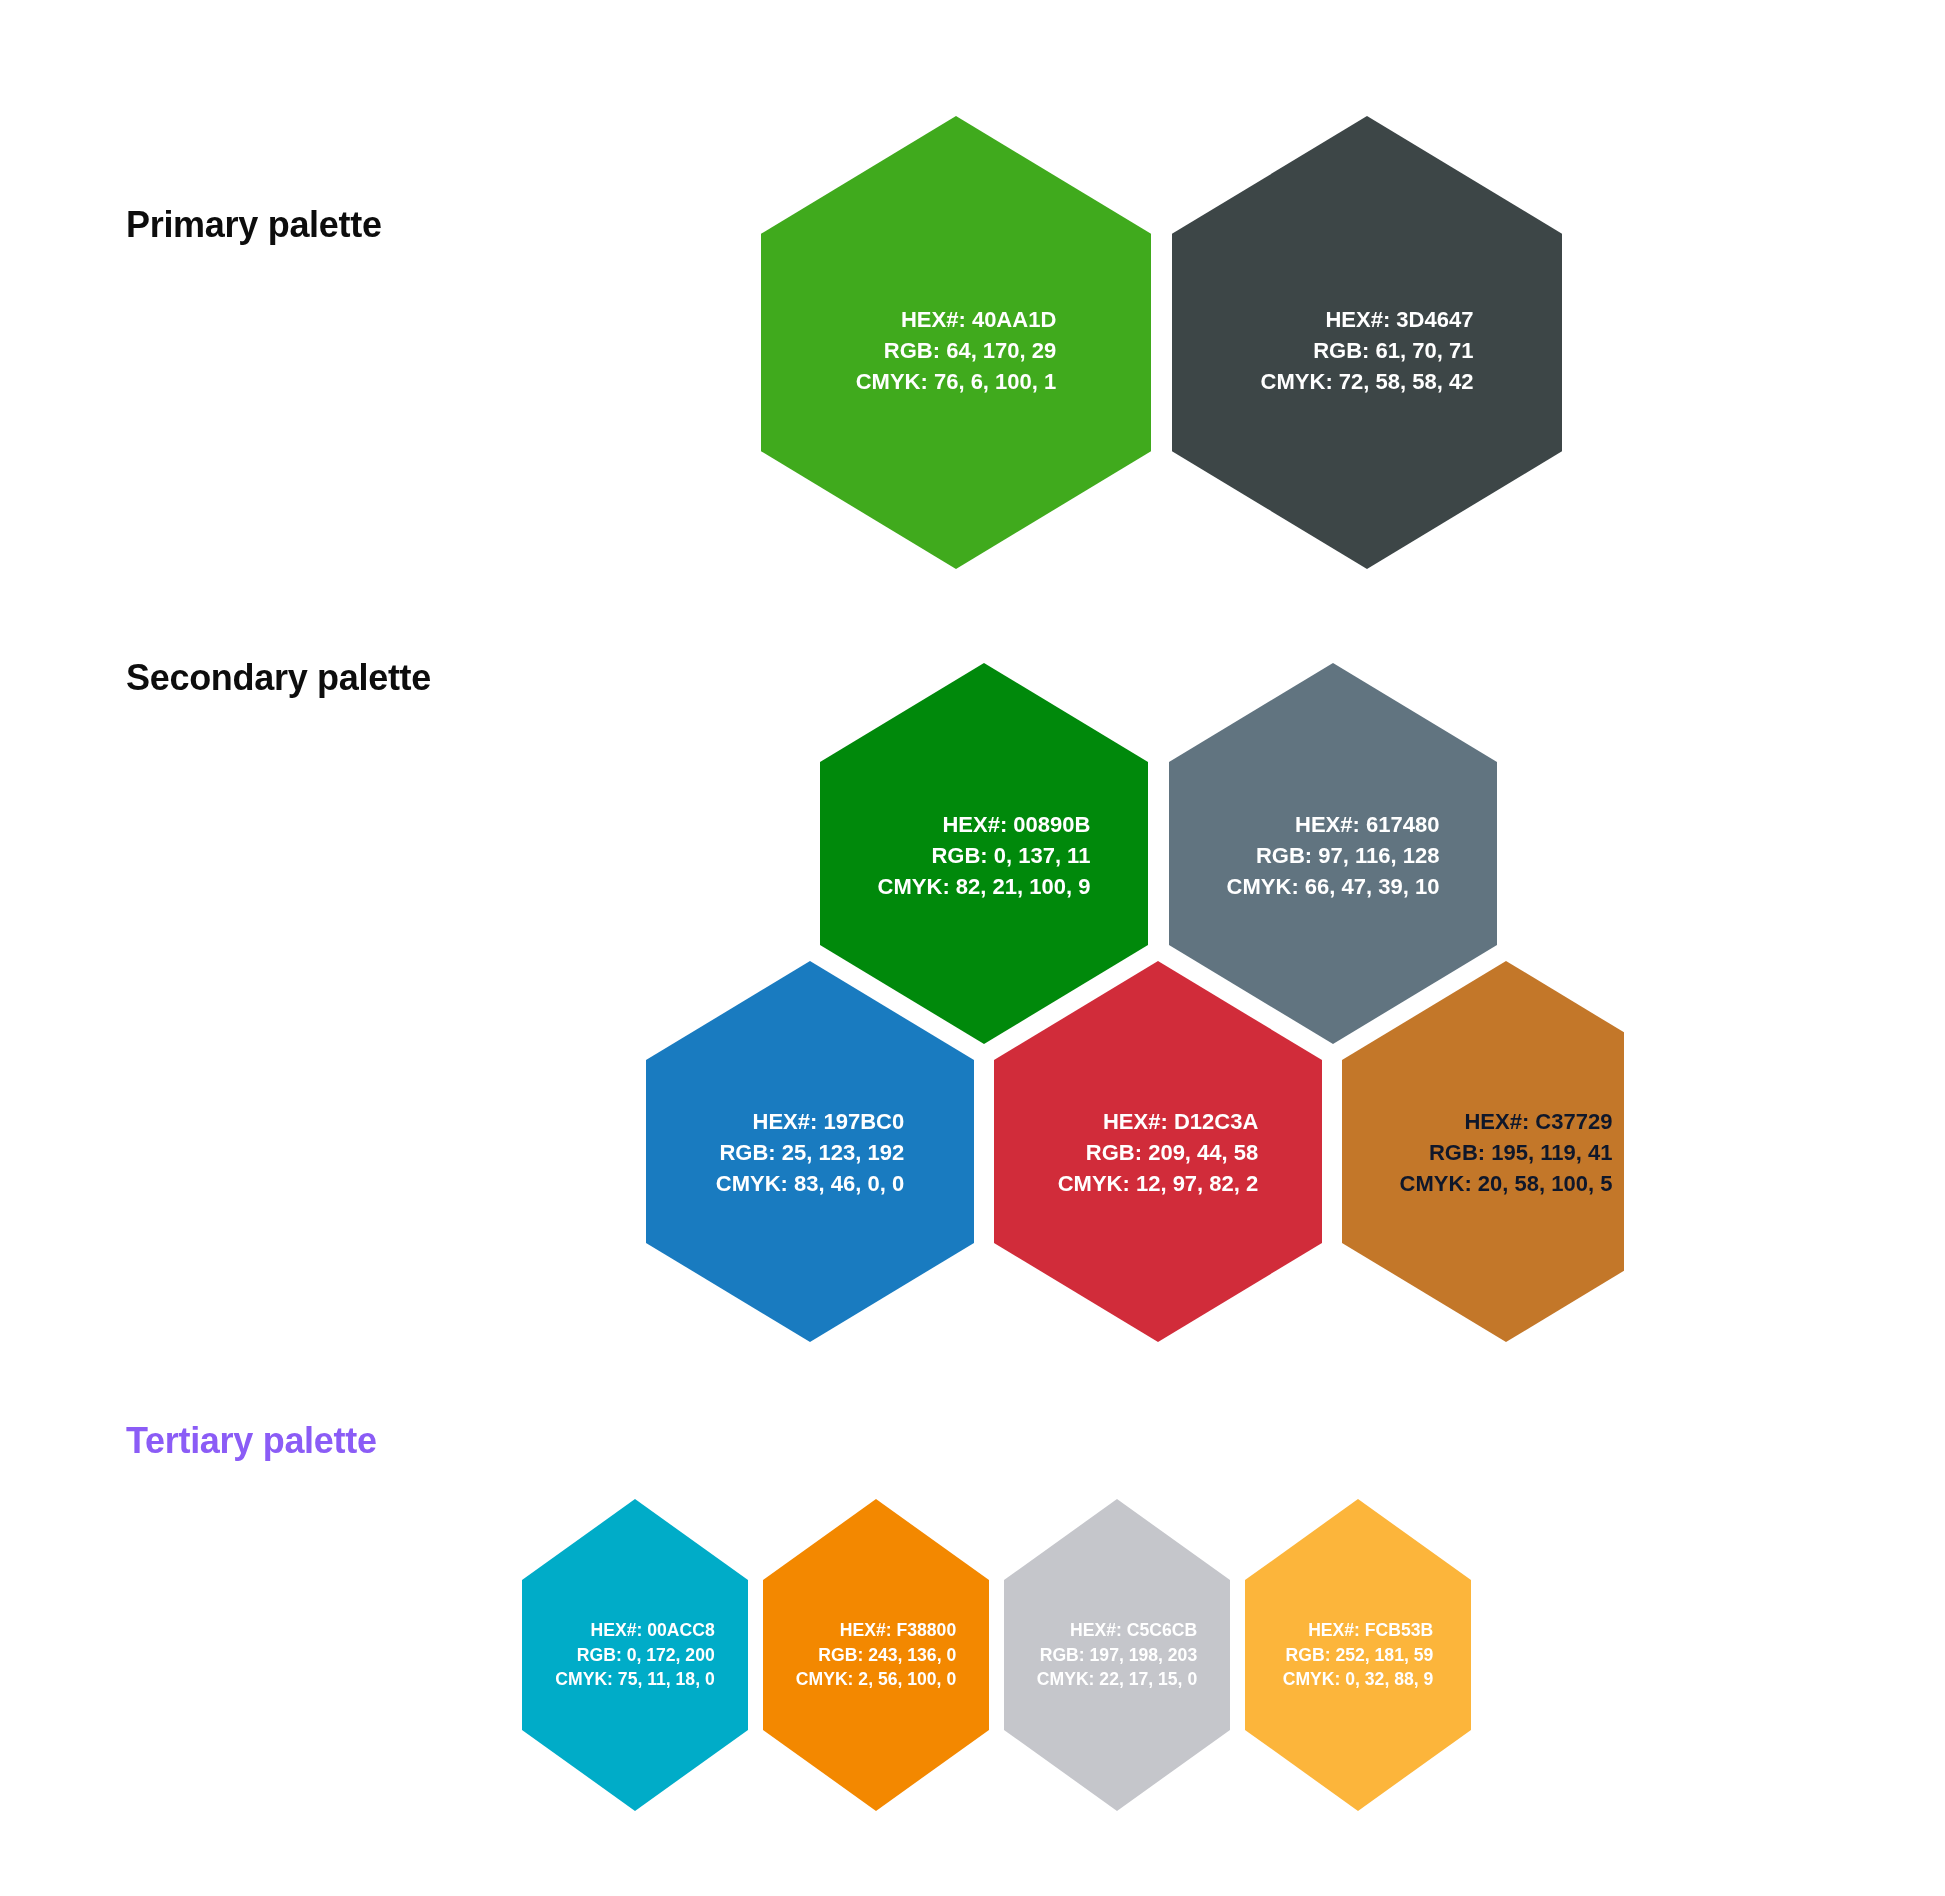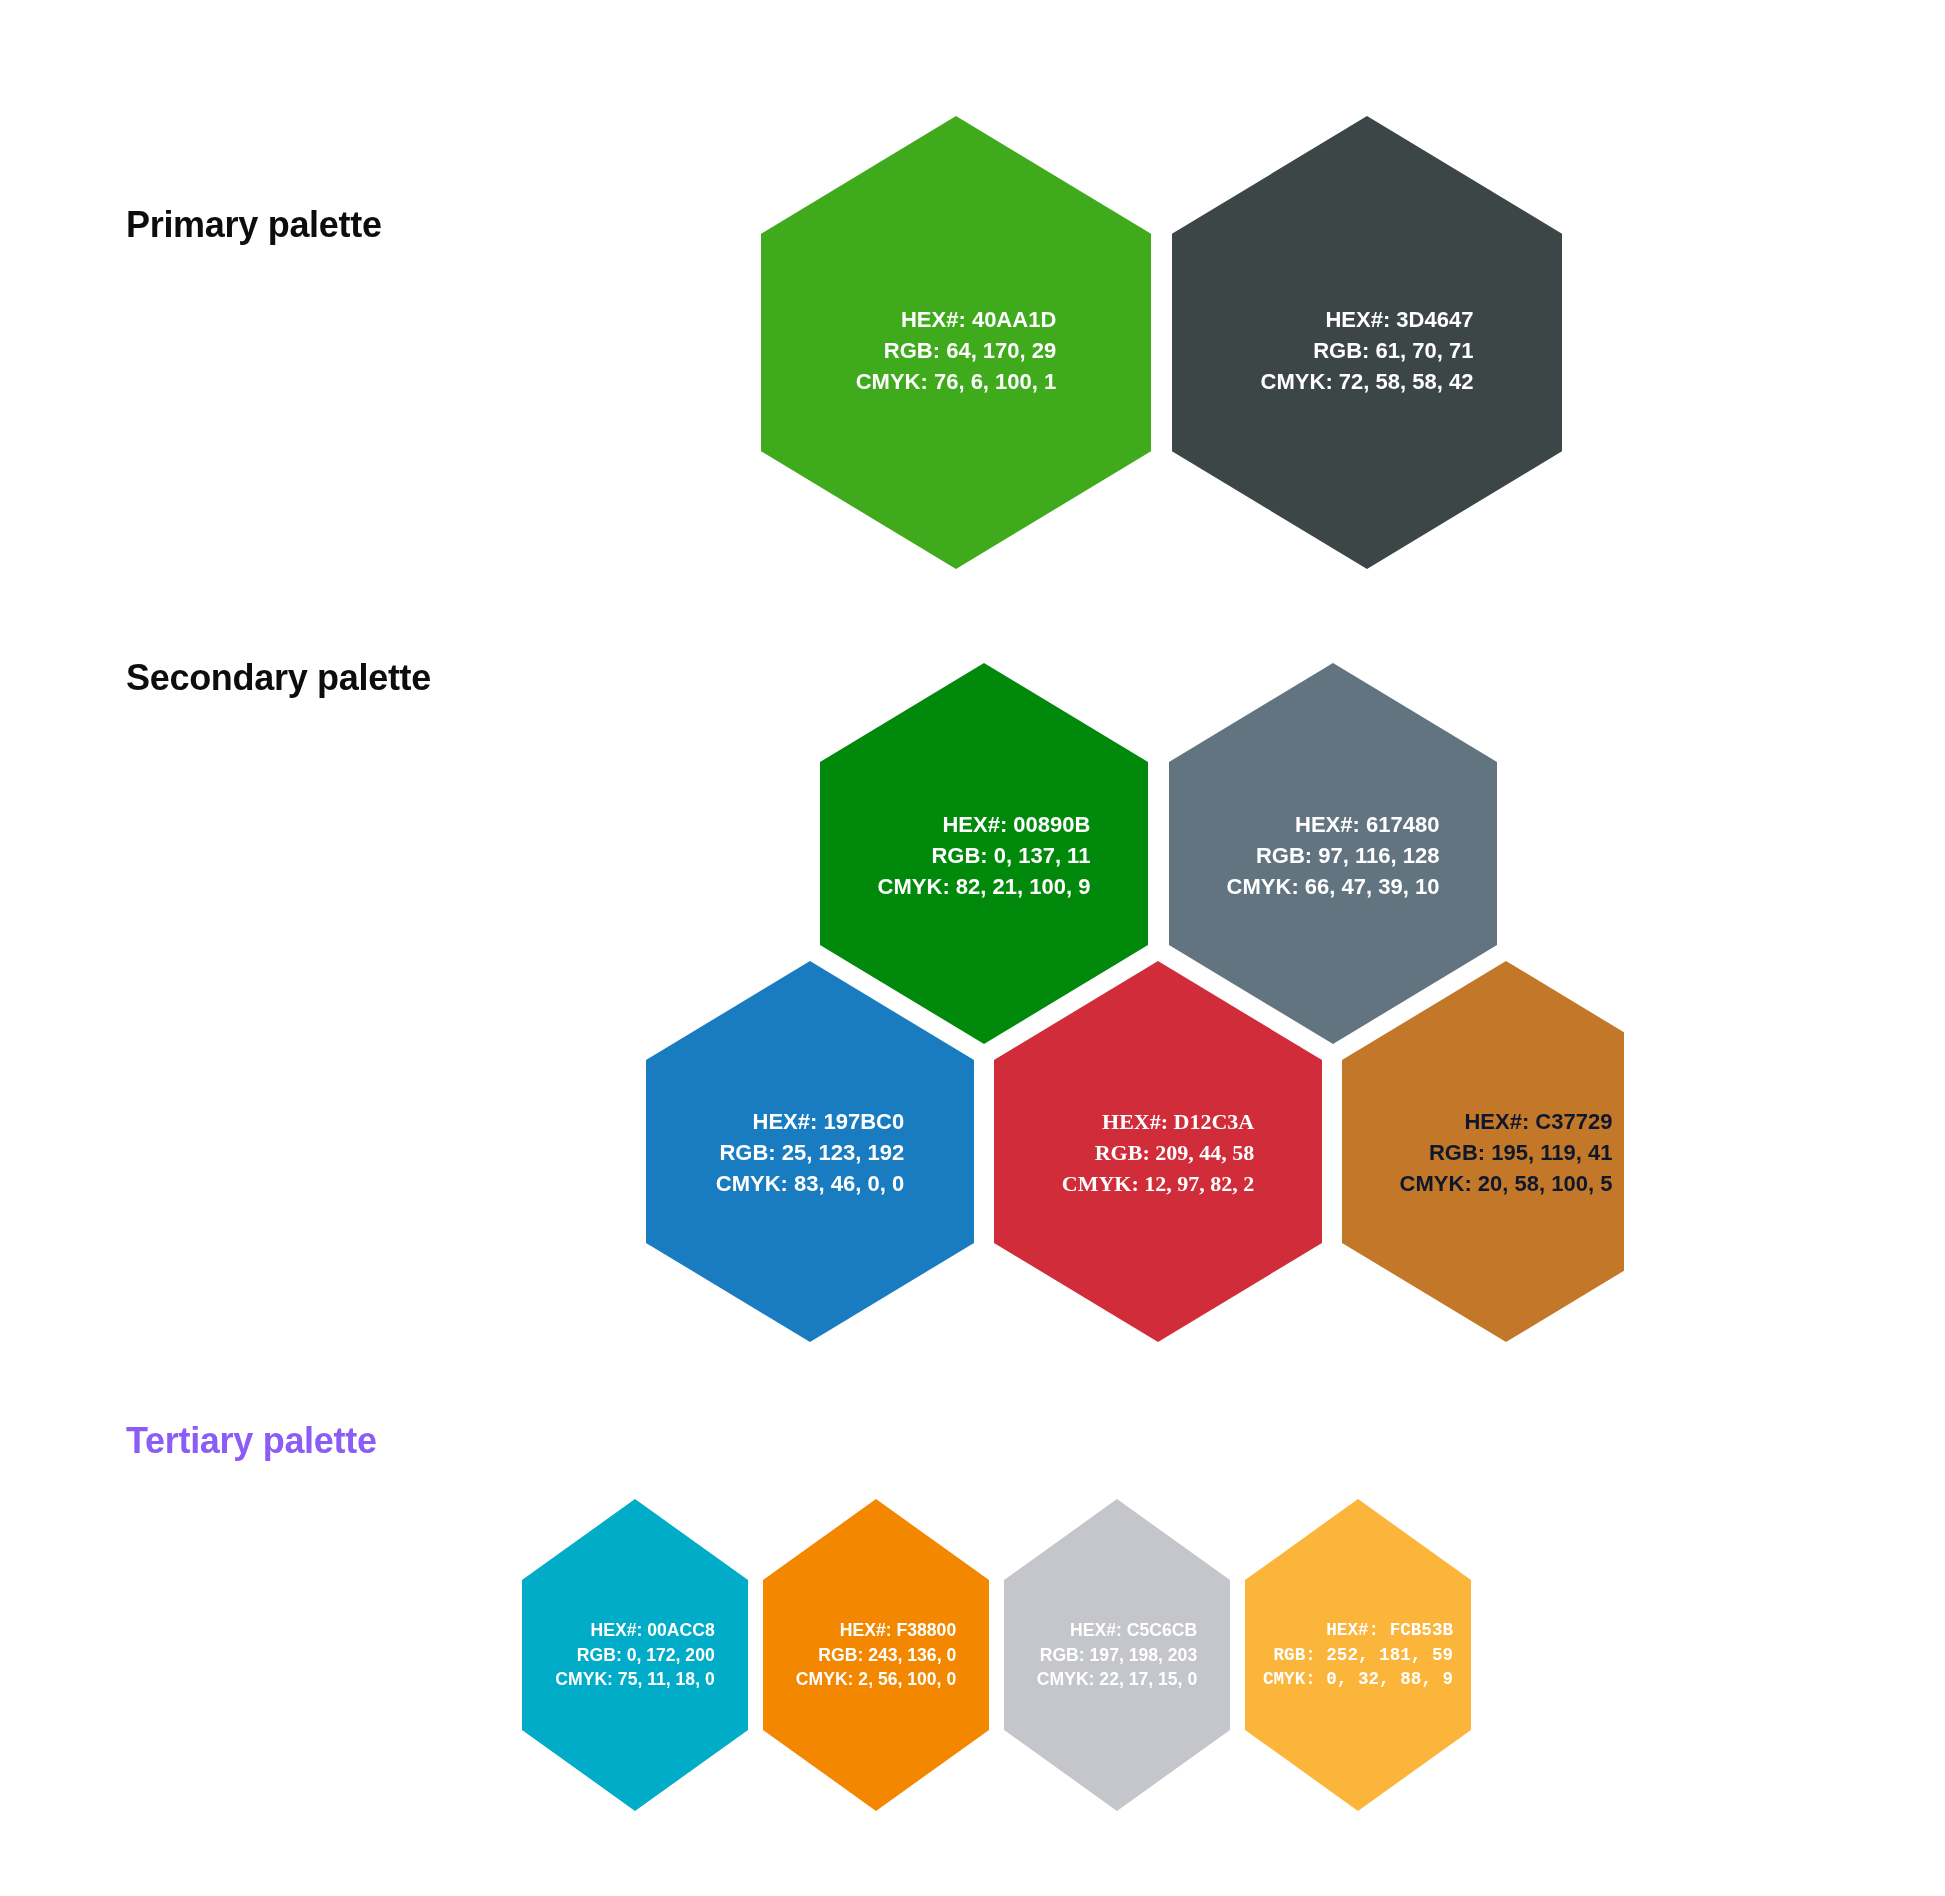--- a/index.html
+++ b/index.html
@@ -126,21 +126,21 @@
 
   <div class="hex size-lg secondary-2" style="background-color: rgb(25, 123, 192);">
     <div class="swatch-lines" style="color: rgb(255, 255, 255);">
       <span class="line">HEX#: 197BC0</span>
       <span class="line">RGB: 25, 123, 192</span>
       <span class="line">CMYK: 83, 46, 0, 0</span>
     </div>
   </div>
 
   <div class="hex size-lg secondary-3" style="background-color: rgb(209, 44, 58);">
-    <div class="swatch-lines" style="color: rgb(255, 255, 255); font-family: Liberation Serif, serif;">
+    <div class="swatch-lines" style="color: rgb(255, 255, 255);">
       <span class="line">HEX#: D12C3A</span>
       <span class="line">RGB: 209, 44, 58</span>
       <span class="line">CMYK: 12, 97, 82, 2</span>
     </div>
   </div>
 
   <div class="hex size-lg secondary-4" style="background-color: rgb(195, 119, 41);">
     <div class="swatch-lines" style="color: #0f172a;">
       <span class="line">HEX#: C37729</span>
       <span class="line">RGB: 195, 119, 41</span>
@@ -168,21 +168,21 @@
 
   <div class="hex size-sm tertiary-2" style="background-color: rgb(197, 198, 203);">
     <div class="swatch-lines" style="color: rgb(255, 255, 255);">
       <span class="line">HEX#: C5C6CB</span>
       <span class="line">RGB: 197, 198, 203</span>
       <span class="line">CMYK: 22, 17, 15, 0</span>
     </div>
   </div>
 
   <div class="hex size-sm tertiary-3" style="background-color: rgb(252, 181, 59);">
-    <div class="swatch-lines" style="color: rgb(255, 255, 255); font-family: Liberation Mono, monospace;">
+    <div class="swatch-lines" style="color: rgb(255, 255, 255);">
       <span class="line">HEX#: FCB53B</span>
       <span class="line">RGB: 252, 181, 59</span>
       <span class="line">CMYK: 0, 32, 88, 9</span>
     </div>
   </div>
 
 </div>
 
 
 </body></html>

